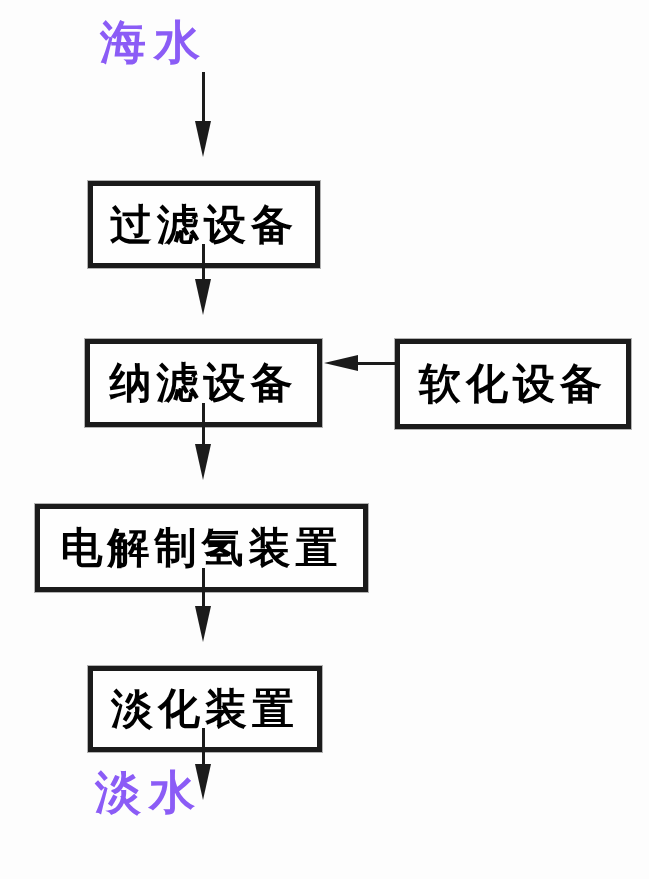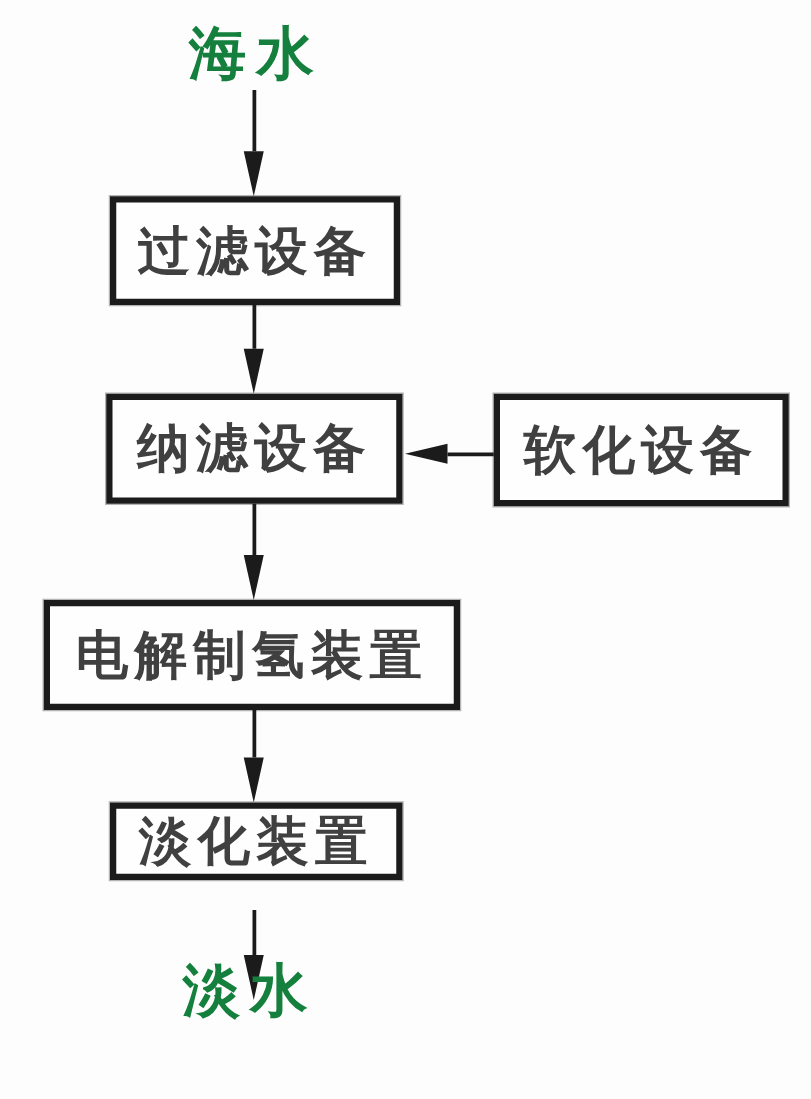--- a/index.html
+++ b/index.html
@@ -15,41 +15,42 @@
     font-family: "DejaVu Sans", "Liberation Sans", sans-serif;
     color: #1b1b1b;
   }
   .canvas {
     position: absolute;
     inset: 0;
     background: #fdfdfd;
   }
   .flow-label {
     position: absolute;
-    text-align: center;
+    text-align: left;
     font-size: 46px;
     font-weight: 700;
     letter-spacing: 8px;
-    color: #15803d;
+    color: #8b5cf6;
     white-space: nowrap;
   }
   .flow-box {
     position: absolute;
     box-sizing: border-box;
     border: 5px solid #1b1b1b;
     background: #fefefe;
     display: flex;
     align-items: center;
     justify-content: center;
     font-size: 42px;
     font-weight: 700;
     letter-spacing: 5px;
-    color: #404040;
+    color: #000000;
     box-shadow: 0 0 0 1px rgba(40,40,40,0.35);
     white-space: nowrap;
+    margin-top: 24px;
   }
   
   .arrow-v {
     position: absolute;
     width: 18px;
     display: flex;
     flex-direction: column;
     align-items: center;
   }
   .arrow-v .shaft {
@@ -88,21 +89,21 @@
   #source-label        { left: 100px; top: 12px;  width: 210px; }
   #arrow-1             { left: 194px; top: 72px;  height: 85px; }
   #box-filter          { left: 88px;  top: 157px; width: 232px; height: 87px; }
   #arrow-2             { left: 194px; top: 244px; height: 71px; }
   #box-nanofilter      { left: 85px;  top: 315px; width: 237px; height: 88px; }
   #box-softener        { left: 395px; top: 315px; width: 236px; height: 90px; }
   #arrow-soft          { left: 324px; top: 354px; width: 71px;  }
   #arrow-3             { left: 194px; top: 403px; height: 77px; }
   #box-electrolysis    { left: 35px;  top: 480px; width: 333px; height: 88px; }
   #arrow-4             { left: 194px; top: 568px; height: 74px; }
-  #box-desalination    { left: 88px;  top: 642px; width: 234px; height: 62px; }
+  #box-desalination    { left: 88px;  top: 642px; width: 234px; height: 86px; }
   #arrow-5             { left: 194px; top: 728px; height: 72px; }
   #output-label        { left: 95px;  top: 762px; width: 210px; }
 </style>
 </head>
 <body>
 
 <div class="canvas">
 
   <div class="flow-label" id="source-label">海水</div>
 

